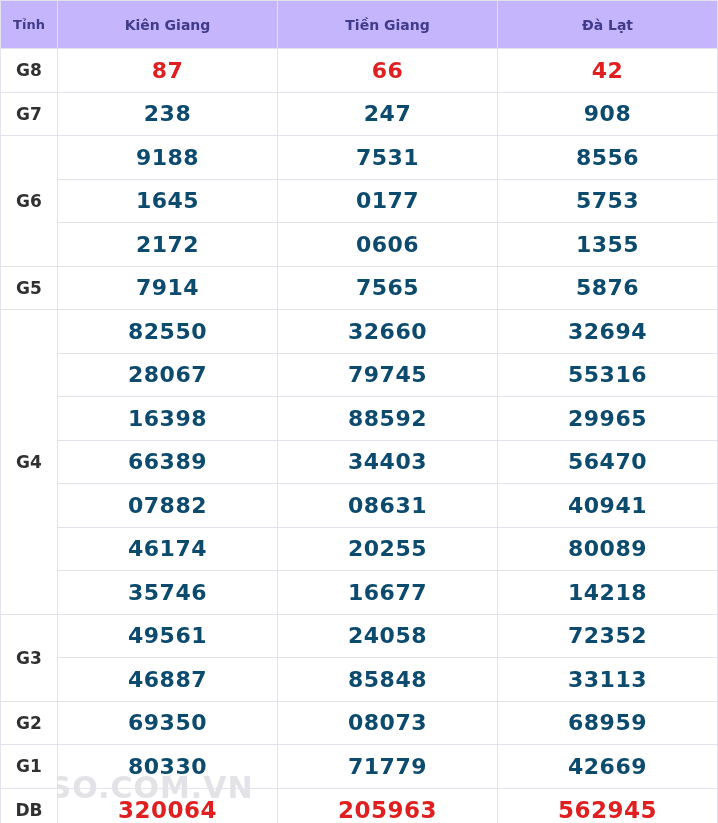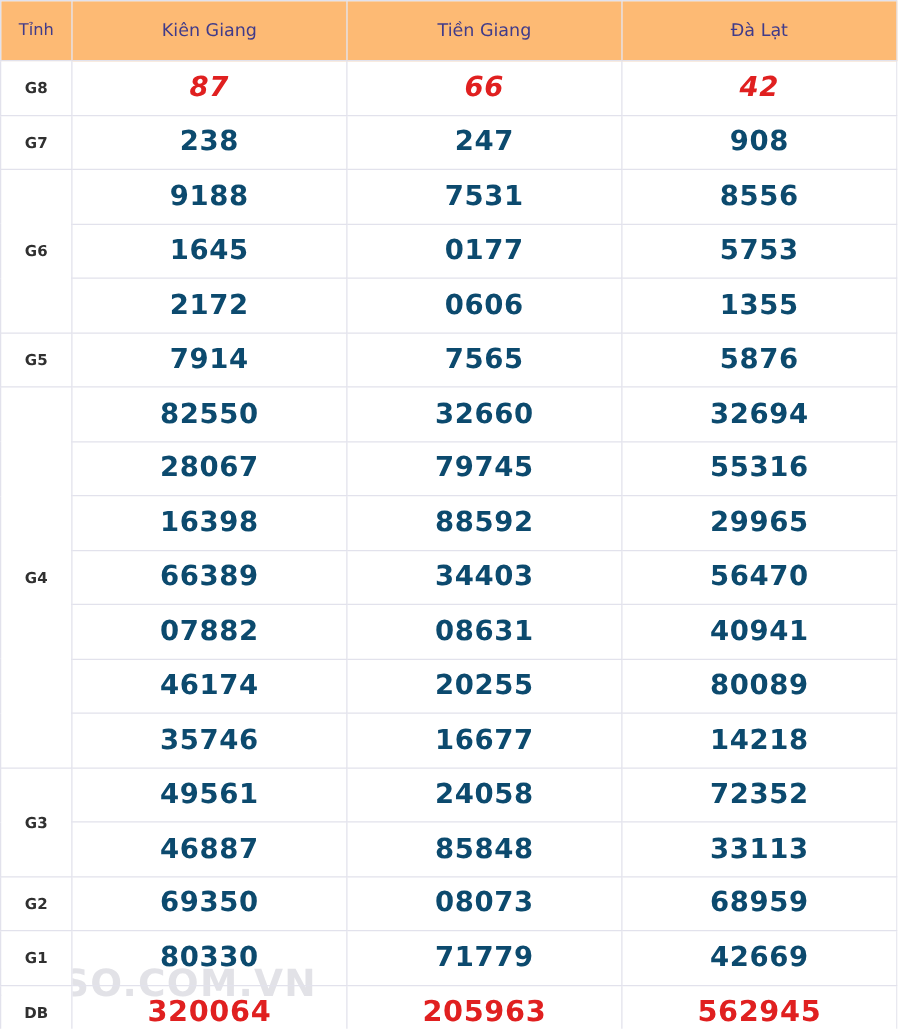--- a/index.html
+++ b/index.html
@@ -36,47 +36,46 @@
     background: transparent;
   }
   table.result-table th,
   table.result-table td {
     border: 1px solid #e2e2ec;
     text-align: center;
     vertical-align: middle;
     padding: 0;
   }
   thead th {
-    background: #fdba74;
+    background: #c4b5fd;
     color: #403b8a;
     font-size: 14px;
-    font-weight: normal;
+    font-weight: bold;
     height: 47px;
   }
   thead th.col-label {
     width: 56px;
     font-size: 13px;
   }
   td.row-label {
     width: 56px;
-    font-size: 12px;
+    font-size: 17px;
     font-weight: bold;
     color: #303030;
     background: #ffffff;
   }
   td.num {
     font-size: 22px;
     font-weight: bold;
     color: #0c4a6e;
     height: 42.5px;
     letter-spacing: 0.5px;
   }
   td.num.special {
     color: #e02020;
-    font-style: italic;
   }
   td.num.db {
     color: #e02020;
     font-size: 23px;
   }
 </style>
 </head>
 <body>
 
 <div class="watermark">XOSO.COM.VN</div>

